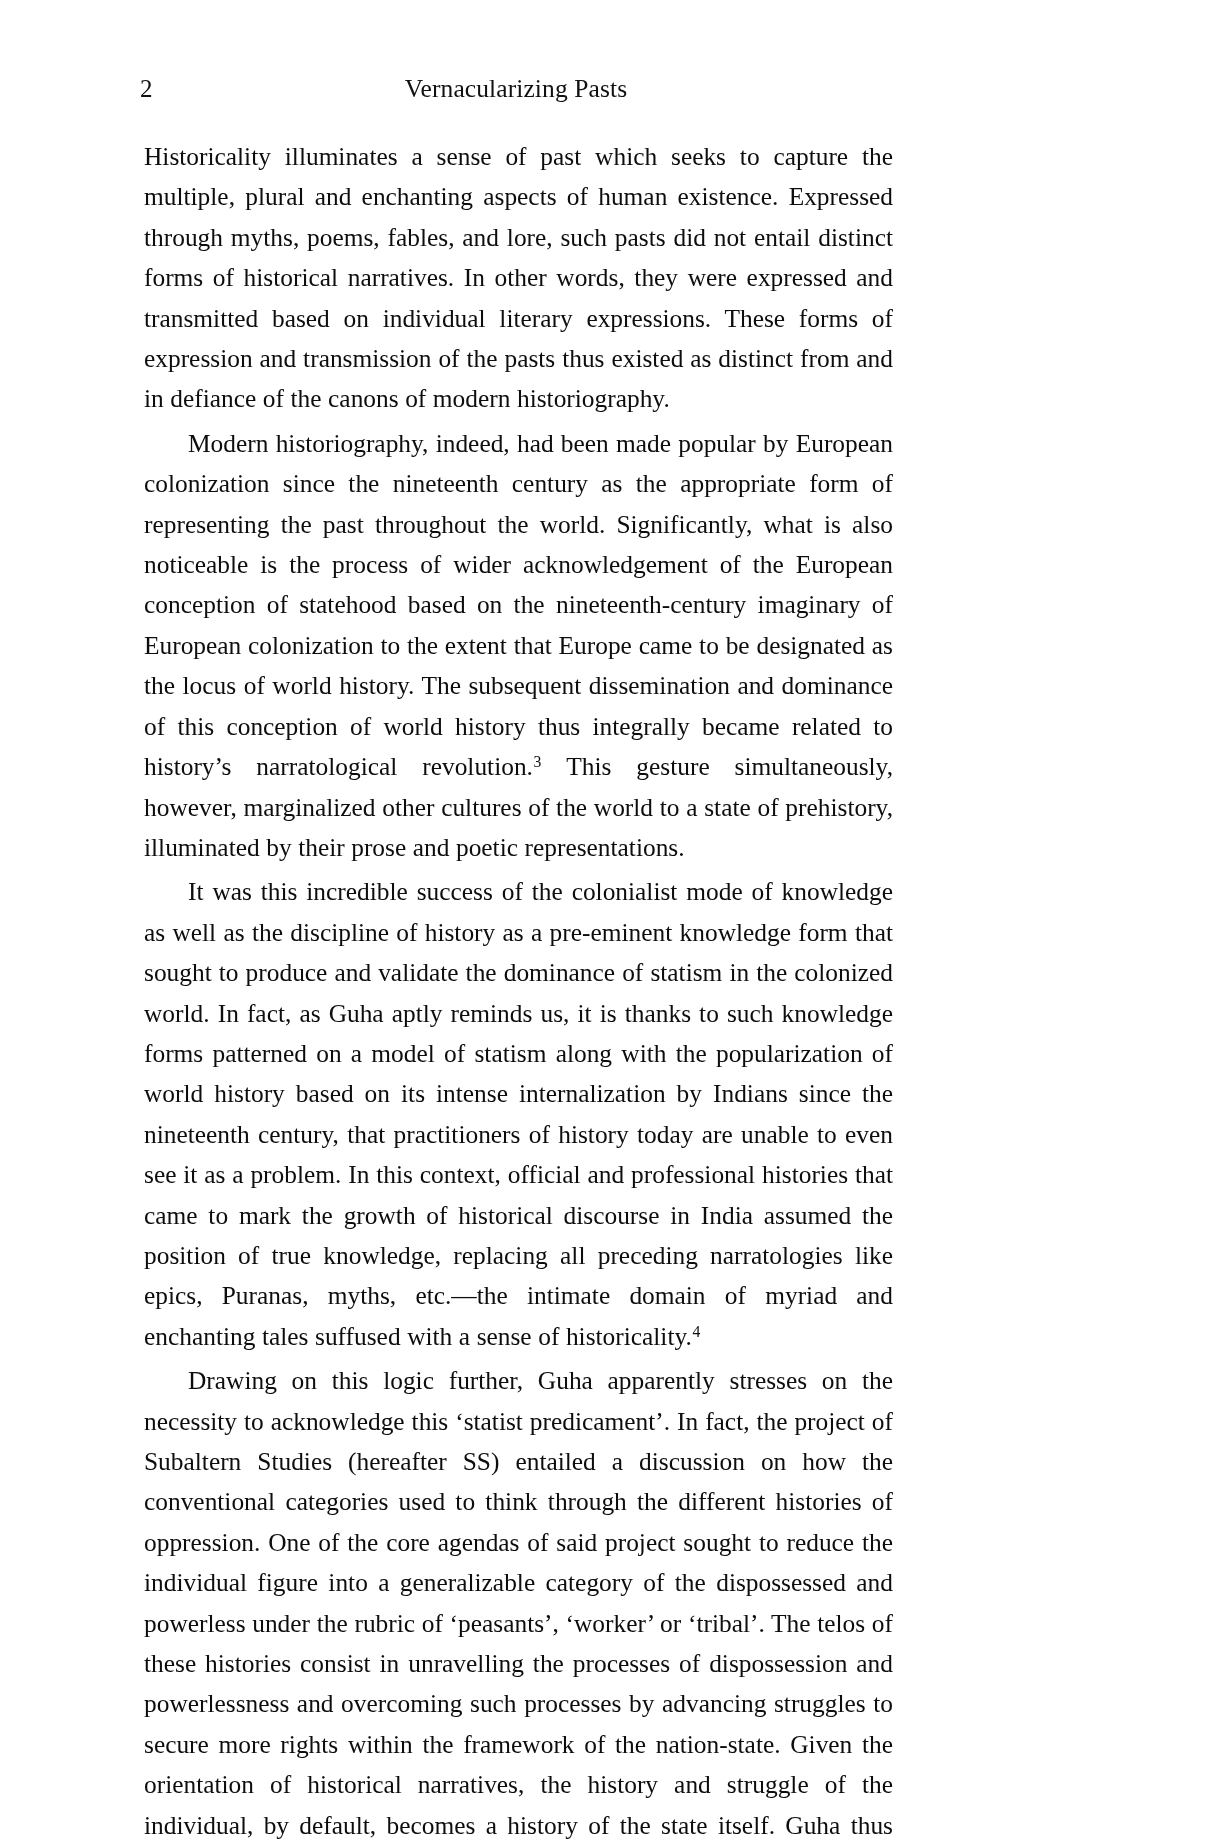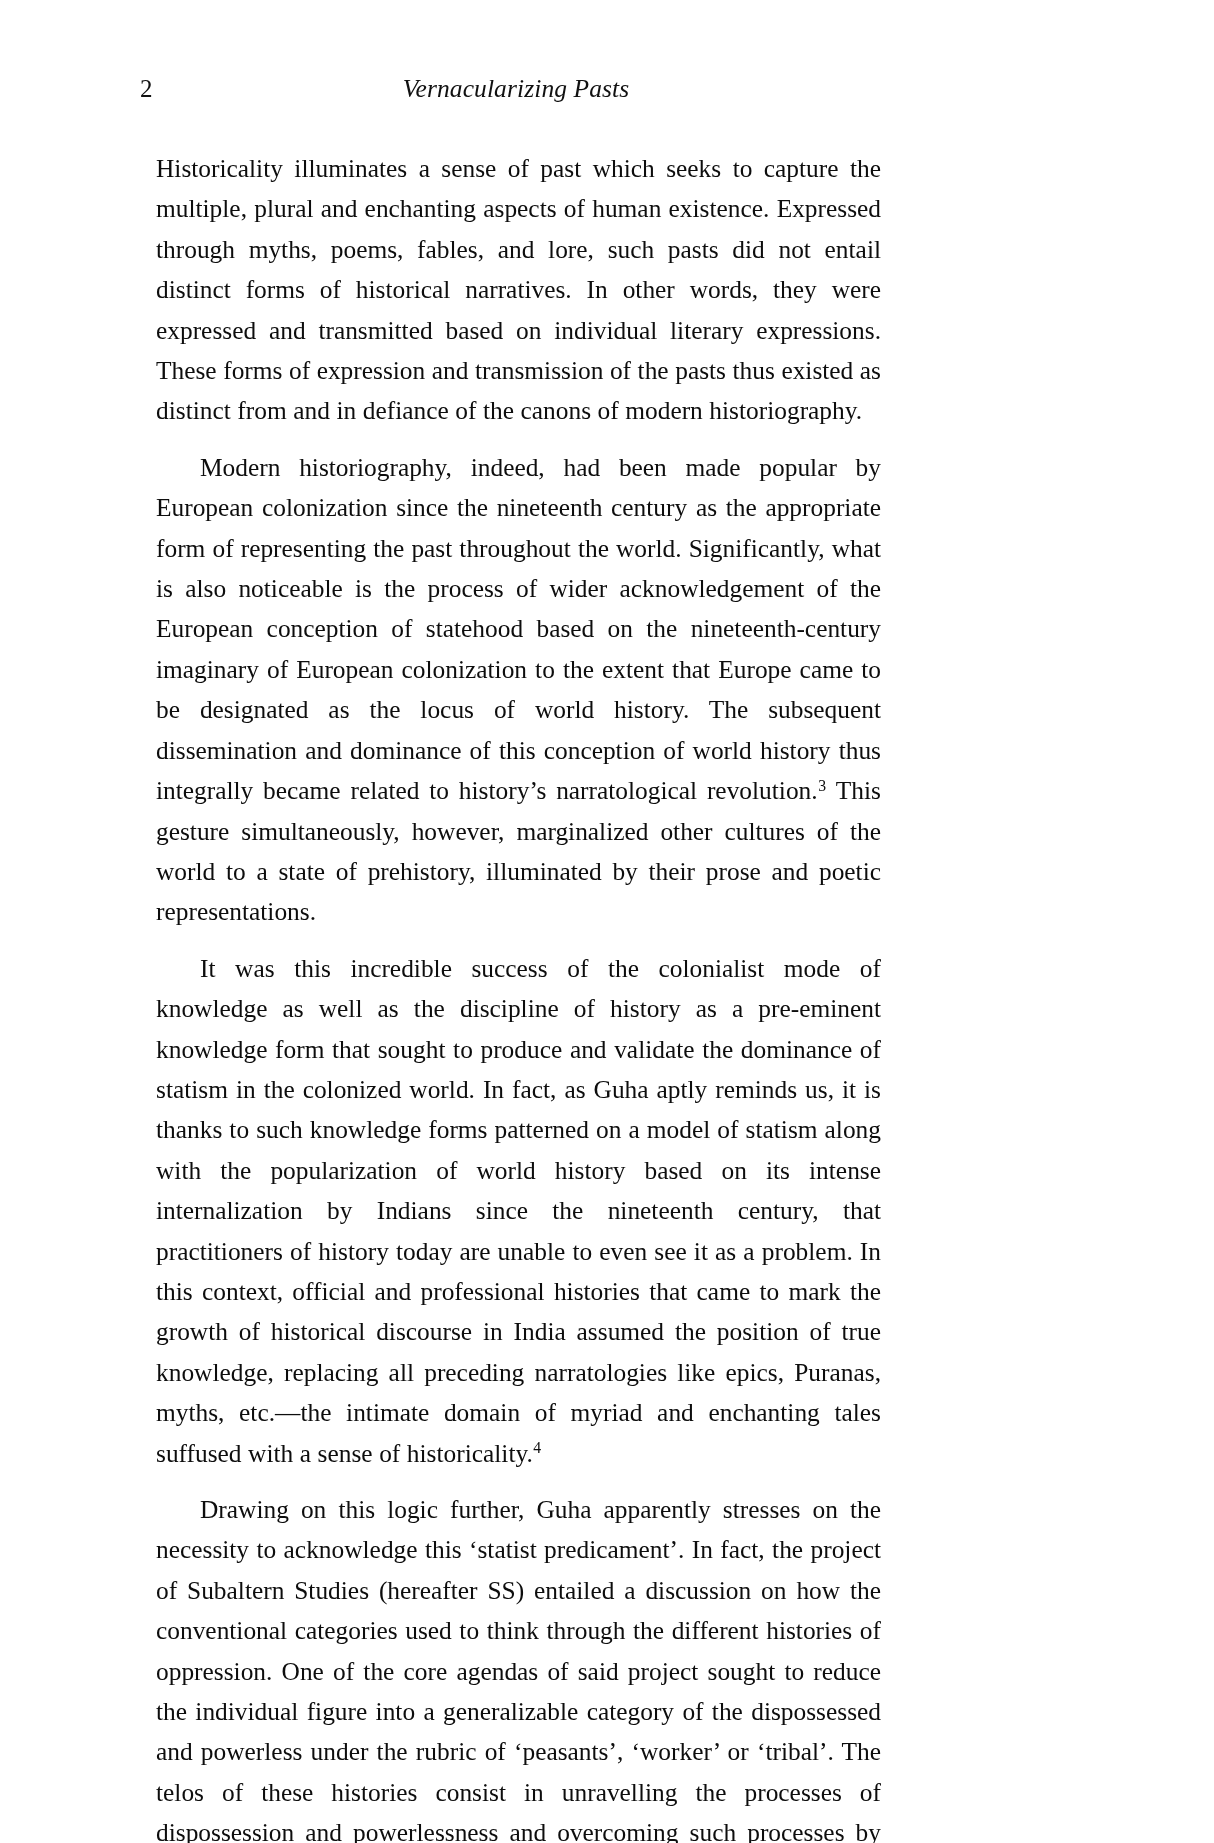--- a/index.html
+++ b/index.html
@@ -38,33 +38,32 @@
     font-style: normal;
     color: #111111;
     width: 80px;
     flex: 0 0 80px;
   }
   .running-title {
     flex: 1 1 auto;
     text-align: center;
     font-size: 25.5px;
     line-height: 30px;
-    font-style: italic;
     letter-spacing: 0.1px;
     color: #111111;
     padding-right: 84px;
   }
   .body-text {
     position: absolute;
     top: 132px;
     left: 140px;
     width: 757px;
   }
   p.para {
-    margin: 16px;
+    margin: 4px;
     font-size: 25.4px;
     line-height: 40.4px;
     text-align: justify;
     text-justify: inter-word;
     word-spacing: 0.2px;
     hyphens: none;
     color: #0d0d0d;
   }
   p.para.indent {
     text-indent: 44px;

